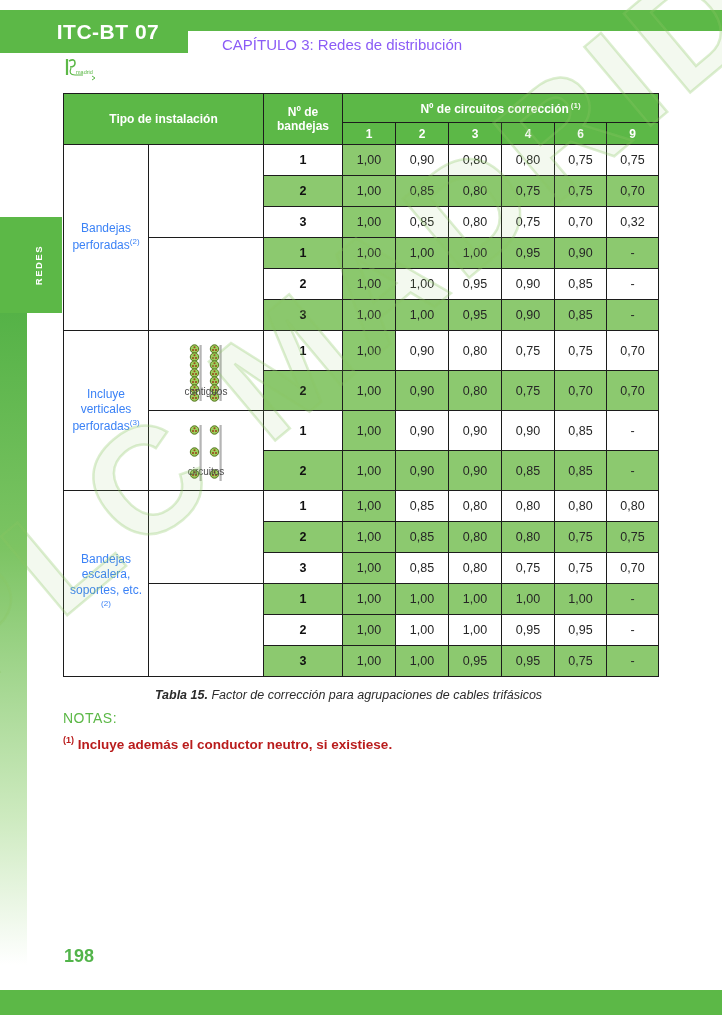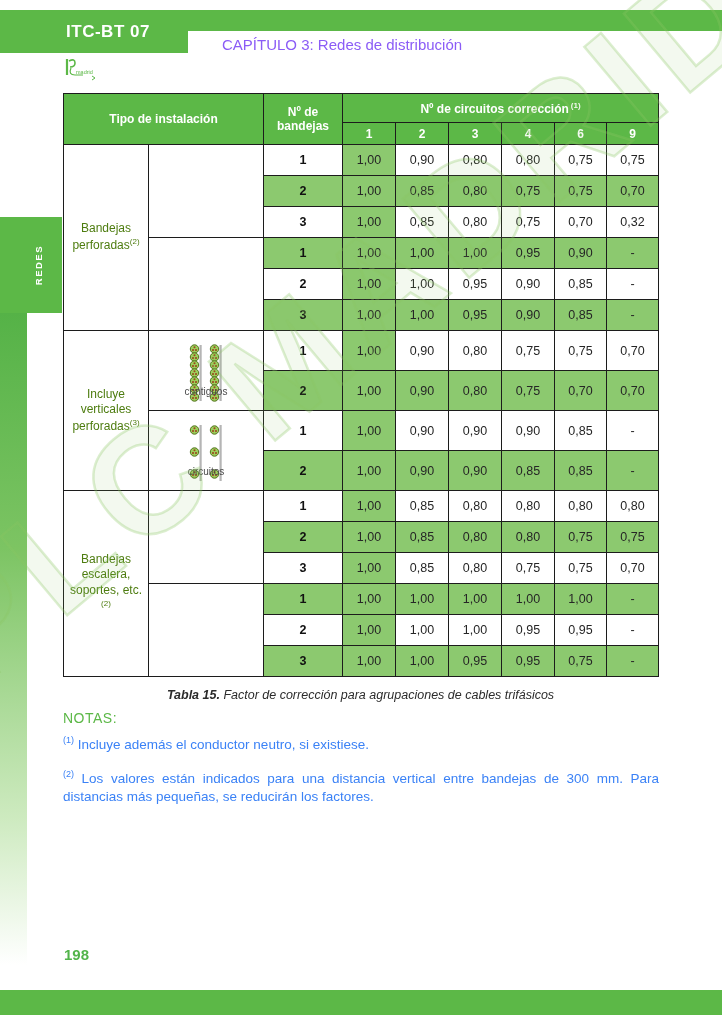--- a/index.html
+++ b/index.html
@@ -4,21 +4,21 @@
 <style>
   * { margin:0; padding:0; box-sizing:border-box; }
   html,body { background:#fff; }
   body { font-family:"Liberation Sans", sans-serif; }
   .page { position:relative; width:722px; height:1024px; background:#fff; overflow:hidden; margin:0 auto; }
 
   
   .top-bar   { position:absolute; left:0; top:10px; width:722px; height:21px; background:#5cb847; }
   .docref-box{ position:absolute; left:0; top:10px; width:188px; height:43px; background:#5cb847;
                display:flex; align-items:center; justify-content:center; padding-left:28px; }
-  .docref-box span { color:#fff; font-weight:bold; font-size:17px; letter-spacing:0.5px; }
+  .docref-box span { color:#fff; font-weight:bold; font-size:21px; letter-spacing:0.5px; }
   .title-box { position:absolute; left:190px; top:31px; width:532px; height:27px; background:#fff;
                display:flex; align-items:center; padding-left:12px; }
   .title-box span { color:#8b5cf6; font-size:15px;margin-left:20px; }
 
   
   .logo { position:absolute; left:62px; top:56px; width:50px; height:26px; }
 
   
   .side-tab { position:absolute; left:0; top:217px; width:62px; height:96px; background:#5cb847;
               display:flex; align-items:center; justify-content:center; padding-left:14px; }
@@ -40,45 +40,45 @@
   .t15 th { background:#5cb847; color:#fff; font-size:12px; font-weight:bold; }
   .t15 tr.hrow1 { height:29px; }
   .t15 tr.hrow2 { height:22px; }
   .t15 th sup { font-size:8px; margin-left:2px; }
   .t15 tr.rh31 { height:31px; }
   .t15 tr.rh40 { height:40px; }
   .t15 td { font-size:12.5px; color:#262626; background:#fff; }
   .t15 tr.shaded td { background:#8cc96f; }
   .t15 td.c0 { background:#8cc96f; }
   .t15 td.glabel, .t15 td.illu { background:#fff !important; }
-  .t15 td.glabel { font-size:12px; color:#4d7c0f; line-height:1.3; padding:0 3px; }
+  .t15 td.glabel { font-size:12px; color:#3b82f6; line-height:1.3; padding:0 3px; }
   .t15 td.glabel sup { font-size:8px; }
   .t15 td.bandeja { font-weight:bold; font-size:12.5px; color:#111; }
 
   
   .h-illu, .v-illu { position:relative; width:100%; height:100%; overflow:hidden; }
   .cblc { fill:#9ccf5c; stroke:#55731f; stroke-width:1; }
   .cbld { fill:#9c4a1e; }
   .vtray { fill:#b5b5b5; }
   .v-illu svg { display:block; margin:5px auto 0; }
   .illu-caption { position:absolute; left:0; right:0; bottom:5px; text-align:center;
                   font-size:10px; color:#4a4a4a; }
 
   
-  .tbl-caption { position:absolute; left:63px; top:688px; width:595px; text-align:center;
+  .tbl-caption { position:absolute; left:51px; top:688px; width:595px; text-align:center;
                  font-size:12.5px; color:#2b2b2b; font-style:italic; z-index:7; }
   .tbl-caption b { font-style:italic; }
   .notas-head { position:absolute; left:63px; top:710px; font-size:14px; color:#5cb847;
                 letter-spacing:0.5px; z-index:7; }
   .notes { position:absolute; left:63px; top:734px; width:596px; z-index:7; }
-  .notes p { font-size:13.5px; color:#3b82f6; text-align:justify; line-height:1.42; margin-bottom:14px; }
+  .notes p { font-size:13.5px; color:#b91c1c; text-align:justify; line-height:1.42; margin-bottom:14px;font-weight:bold; }
   .notes sup { font-size:9px; }
 
   
-  .page-num { position:absolute; left:64px; top:946px; color:#52b44a; font-weight:bold; font-size:15px; z-index:7; }
+  .page-num { position:absolute; left:64px; top:946px; color:#52b44a; font-weight:bold; font-size:18px; z-index:7; }
   .bottom-bar { position:absolute; left:0; top:990px; width:722px; height:25px; background:#5cb847; }
 </style>
 </head>
 <body>
 
 <div class="page">
 
   <div class="top-bar"></div>
   <div class="docref-box">
     <span>ITC-BT 07</span>
@@ -432,19 +432,18 @@
 
   <div class="watermark">PLC MADRID</div>
 
   <div class="tbl-caption">
     <b>Tabla 15.</b><span> Factor de corrección para agrupaciones de cables trifásicos</span>
   </div>
 
   <div class="notas-head">NOTAS:</div>
   <div class="notes">
     <p><sup>(1)</sup> <span>Incluye además el conductor neutro, si existiese.</span></p>
-    <p><sup>(2)</sup> <span>Los valores están indicados para una distancia vertical entre bandejas de 300 mm. Para distancias más pequeñas, se reducirán los factores.</span></p>
   </div>
 
   <div class="page-num">198</div>
   <div class="bottom-bar"></div>
 
 </div>
 
 </body></html>

